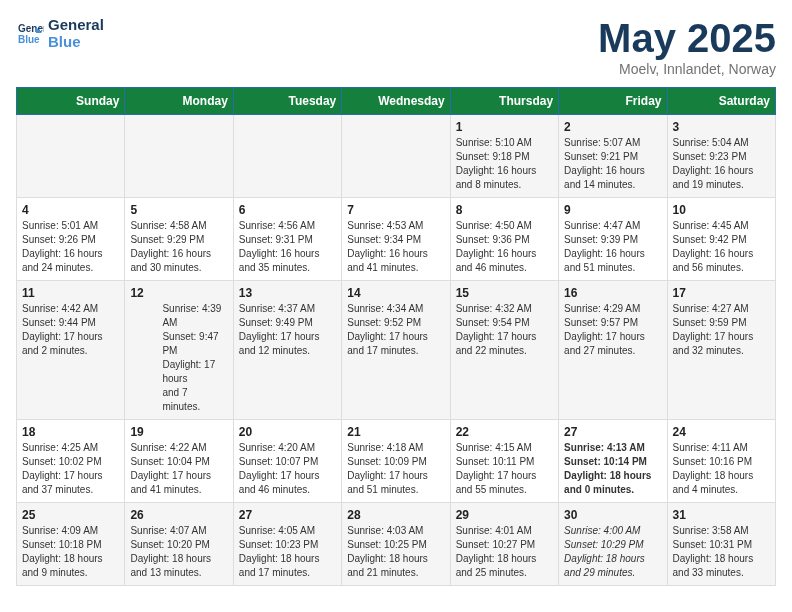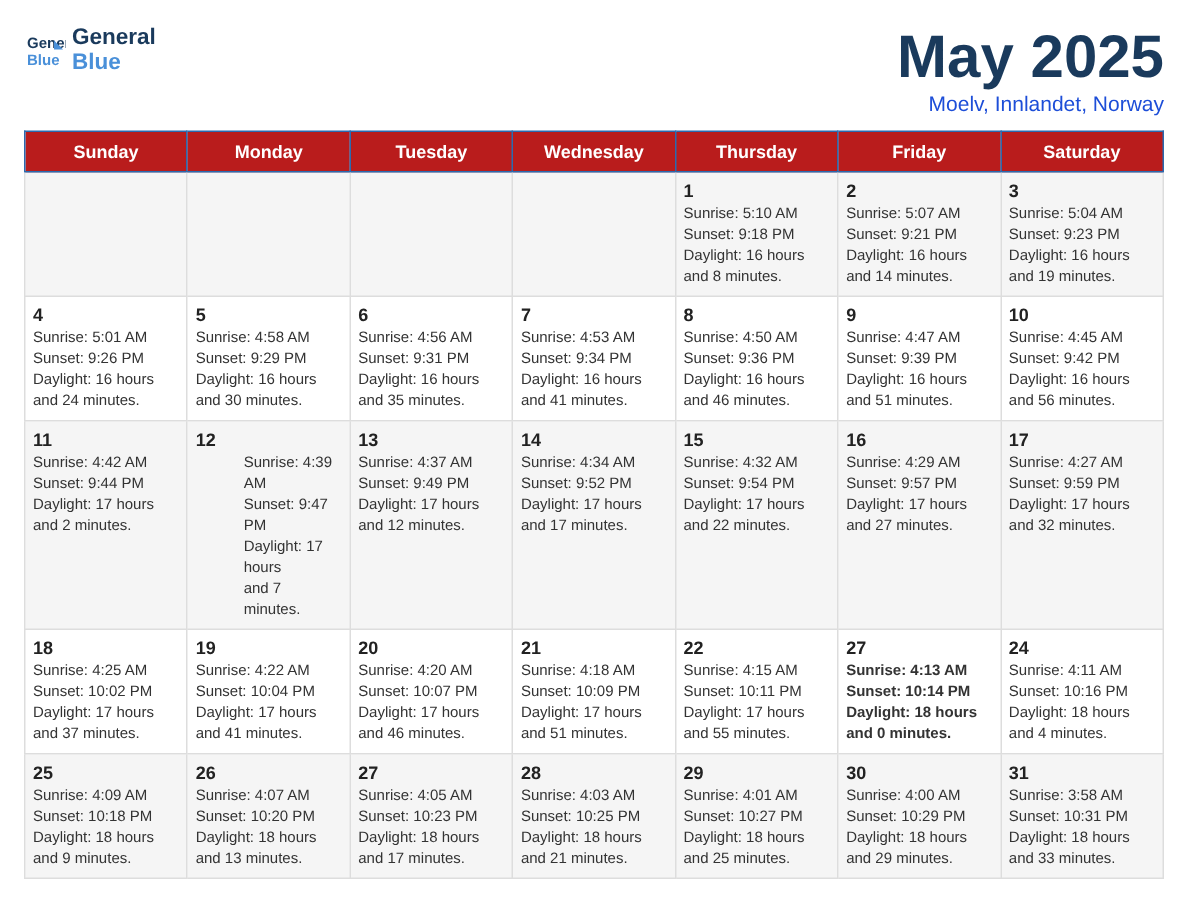--- a/index.html
+++ b/index.html
@@ -28,31 +28,31 @@
     .title-block {
       text-align: right;
     }
     .month-title {
       font-size: 40px;
       font-weight: bold;
       color: #1a3a5c;
     }
     .subtitle {
       font-size: 14px;
-      color: #1d4ed8;
+      color: #737373;
     }
     table {
       width: 100%;
       border-collapse: collapse;
       font-size: 11px;
     }
     thead tr th {
-      background-color: #b91c1c;
+      background-color: #15803d;
       color: #fff;
-      text-align: center;
+      text-align: right;
       padding: 6px 5px;
       font-size: 12px;
       font-weight: bold;
       border: 1px solid #2a6aaf;
     }
     tbody tr td {
       vertical-align: top;
       padding: 5px;
       border: 1px solid #ddd;
       width: calc(100% / 7);
@@ -329,21 +329,21 @@
         </td>
         <td>
           <span class="day-number">29</span>
           <div class="day-content" style="white-space: pre-line;">Sunrise: 4:01 AM
 Sunset: 10:27 PM
 Daylight: 18 hours
 and 25 minutes.</div>
         </td>
         <td>
           <span class="day-number">30</span>
-          <div class="day-content" style="white-space: pre-line;">Sunrise: 4:00 AM
+          <div class="day-content" style="white-space: pre-line; font-style: italic;">Sunrise: 4:00 AM
 Sunset: 10:29 PM
 Daylight: 18 hours
 and 29 minutes.</div>
         </td>
         <td>
           <span class="day-number">31</span>
           <div class="day-content" style="white-space: pre-line;">Sunrise: 3:58 AM
 Sunset: 10:31 PM
 Daylight: 18 hours
 and 33 minutes.</div>

